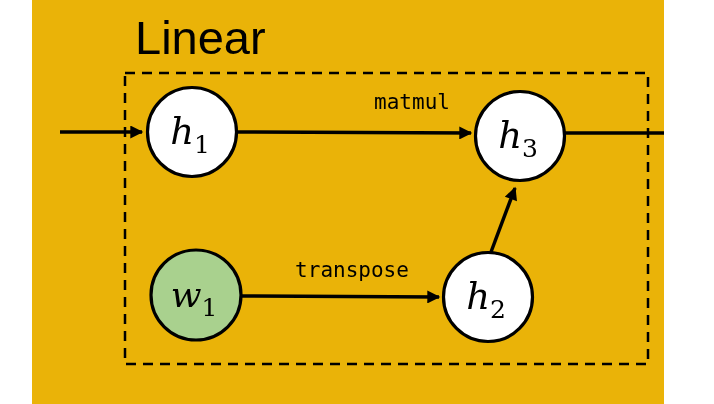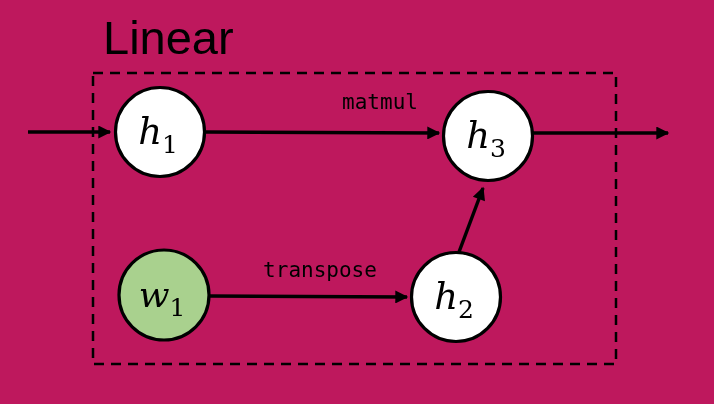--- a/index.html
+++ b/index.html
@@ -2,24 +2,25 @@
 <html><head>
 <meta charset="utf-8">
 <style>
   html, body {
     margin: 0;
     padding: 0;
     background: #ffffff;
   }
   .canvas {
     position: relative;
-    width: 714px;
+    width: 632px;
     height: 404px;
-    background: #be185d;
+    background: #eab308;
     overflow: hidden;
+    margin-left: 32px;
   }
   svg text {
     user-select: none;
   }
   .diagram-title {
     font-family: "Liberation Sans", sans-serif;
     font-size: 47px;
     fill: #000000;
   }
   .node-label {

